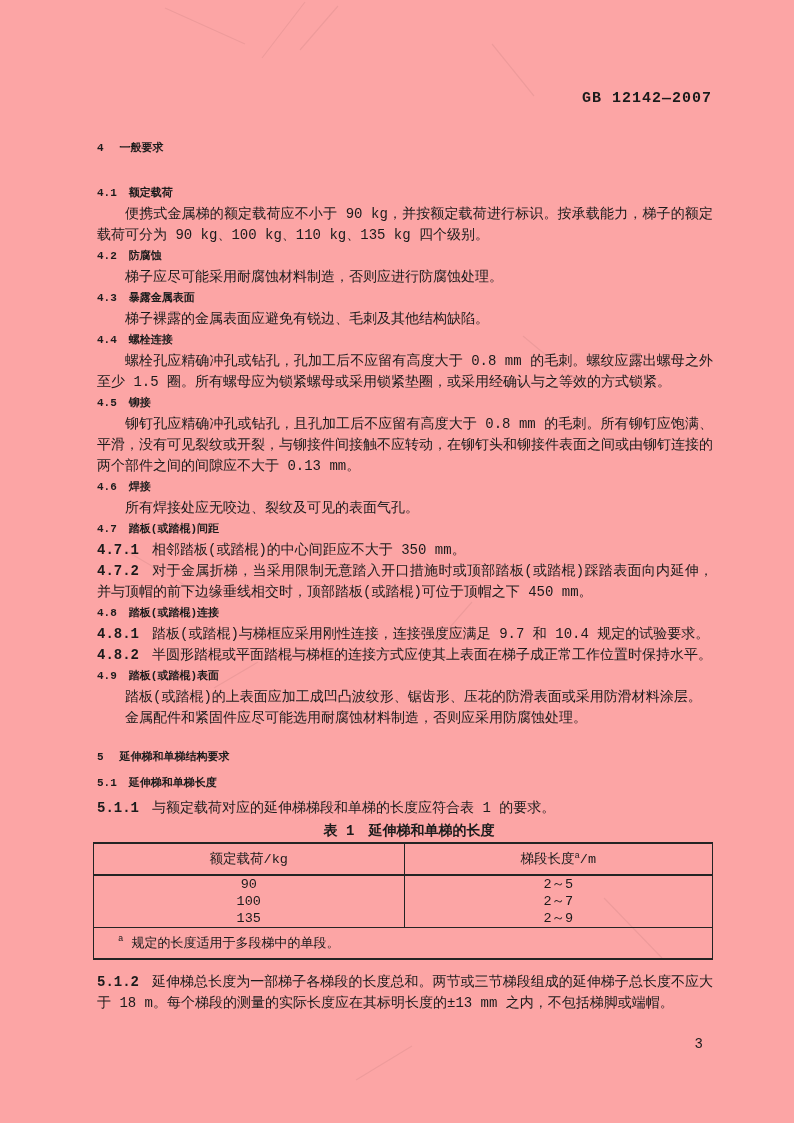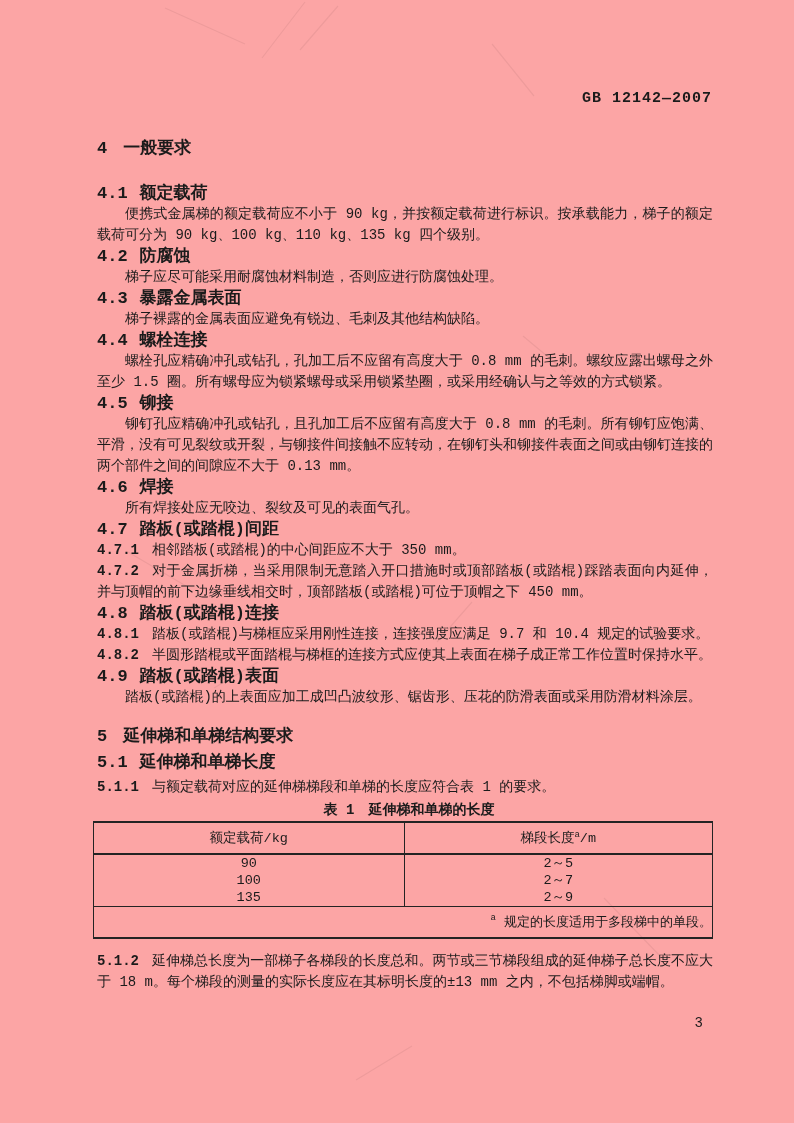--- a/index.html
+++ b/index.html
@@ -13,21 +13,21 @@
     color:#1b1b1b;
   }
   .doc-header{
     position:absolute;top:90px;right:82px;
     font-size:15px;font-weight:bold;letter-spacing:1px;
   }
   .content{
     position:absolute;left:97px;top:138px;width:616px;
     font-size:14px;line-height:21px;
   }
-  .h1,.h2{font-weight:bold;font-size:17px;line-height:21px;margin:0;}
+  .h1,.h2{font-weight:bold;font-size:11px;line-height:21px;margin:0;}
   .h1 .num{margin-right:16px;}
   .h2 .num{margin-right:12px;}
   .h1.sec4{margin-bottom:24px;}
   .h1.sec5{margin-top:18px;margin-bottom:5px;}
   .h2.s51{margin-bottom:4px;}
   p.p{margin:0;text-align:justify;text-justify:inter-ideograph;}
   p.indent{text-indent:2em;}
   p.clause .num{font-weight:bold;margin-right:13px;}
   .caption{
     margin-top:2px;text-align:center;font-weight:bold;font-size:14px;line-height:21px;
@@ -43,21 +43,21 @@
            border-left:1px solid #242424;border-right:1px solid #242424;}
   table.gb th{
     font-weight:normal;height:30px;text-align:center;padding:0;
     border-bottom:2px solid #242424;
   }
   table.gb th:first-child{border-right:1px solid #242424;width:50%;}
   table.gb td{height:17px;text-align:center;padding:0;line-height:17px;}
   table.gb tr.data td:first-child{border-right:1px solid #242424;}
   table.gb tr.last-data td{border-bottom:1.5px solid #242424;}
   table.gb td.footnote{
-    text-align:right;height:30px;padding-left:24px;font-size:13px;
+    text-align:left;height:30px;padding-left:24px;font-size:13px;
   }
   sup{font-size:9px;line-height:0;}
   td.footnote sup{margin-right:8px;}
   .pagenum{
     margin-top:20px;text-align:right;padding-right:10px;
     font-size:14px;
   }
   .artifacts{position:absolute;left:0;top:0;pointer-events:none;}
 </style>
 </head>
@@ -108,20 +108,21 @@
     <p class="p clause"><span class="num">4.7.1</span><span>相邻踏板(或踏棍)的中心间距应不大于 350 mm。</span></p>
     <p class="p clause"><span class="num">4.7.2</span><span>对于金属折梯，当采用限制无意踏入开口措施时或顶部踏板(或踏棍)踩踏表面向内延伸，并与顶帽的前下边缘垂线相交时，顶部踏板(或踏棍)可位于顶帽之下 450 mm。</span></p>
 
     <div class="h2"><span class="num">4.8</span><span>踏板(或踏棍)连接</span></div>
     <p class="p clause"><span class="num">4.8.1</span><span>踏板(或踏棍)与梯框应采用刚性连接，连接强度应满足 9.7 和 10.4 规定的试验要求。</span></p>
     <p class="p clause"><span class="num">4.8.2</span><span>半圆形踏棍或平面踏棍与梯框的连接方式应使其上表面在梯子成正常工作位置时保持水平。</span></p>
 
     <div class="h2"><span class="num">4.9</span><span>踏板(或踏棍)表面</span></div>
     <p class="p indent">踏板(或踏棍)的上表面应加工成凹凸波纹形、锯齿形、压花的防滑表面或采用防滑材料涂层。</p>
 
+    <p class="p indent">金属配件和紧固件应尽可能选用耐腐蚀材料制造，否则应采用防腐蚀处理。</p>
 
     <div class="h1 sec5"><span class="num">5</span><span>延伸梯和单梯结构要求</span></div>
 
     <div class="h2 s51"><span class="num">5.1</span><span>延伸梯和单梯长度</span></div>
     <p class="p clause"><span class="num">5.1.1</span><span>与额定载荷对应的延伸梯梯段和单梯的长度应符合表 1 的要求。</span></p>
 
     <div class="caption"><span class="cap-label">表 1</span><span>延伸梯和单梯的长度</span></div>
 
     <table class="gb">
       <thead>

